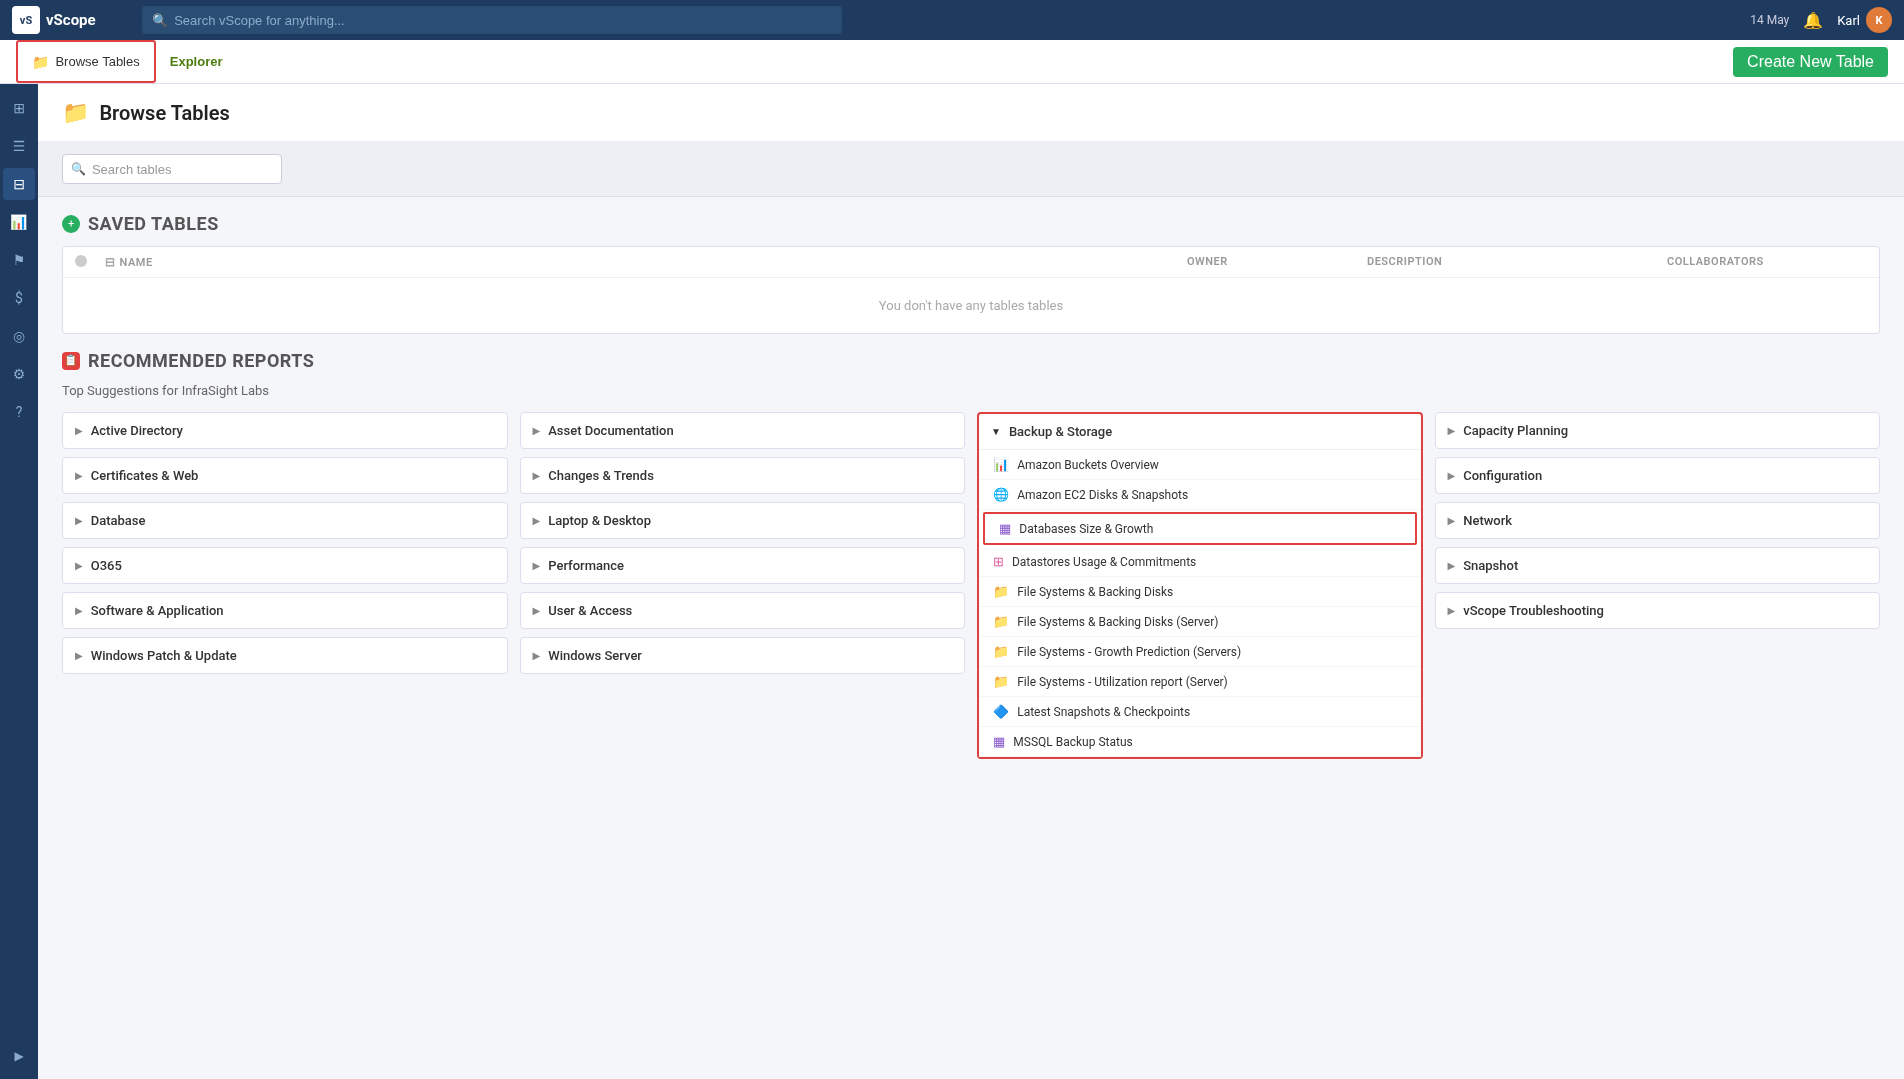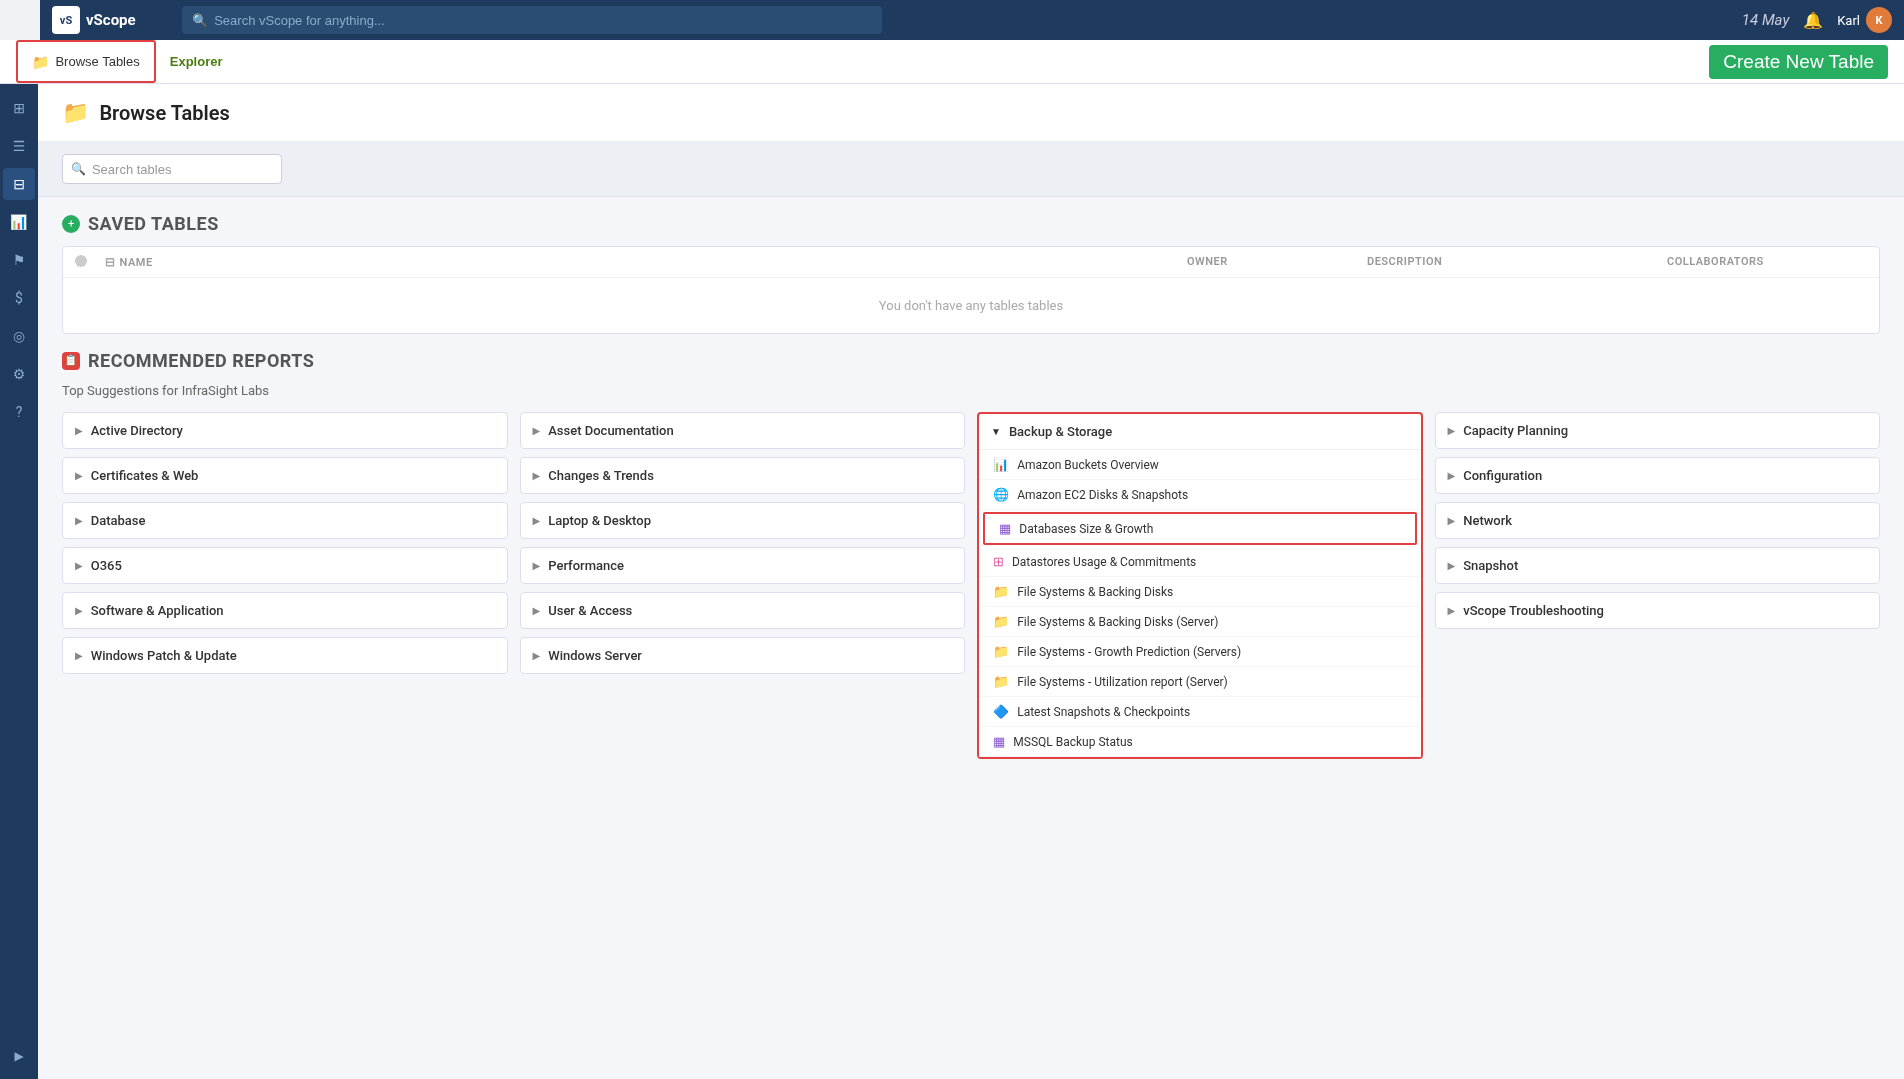--- a/index.html
+++ b/index.html
@@ -8,21 +8,20 @@
     
     .top-nav {
       background: #1e3a5f;
       height: 40px;
       display: flex;
       align-items: center;
       padding: 0 12px;
       gap: 10px;
       flex-shrink: 0;
       z-index: 100;
-      margin-left: 40px;
     }
     .logo-area {
       display: flex;
       align-items: center;
       gap: 6px;
       color: white;
       font-weight: bold;
       font-size: 15px;
       min-width: 120px;
     }
@@ -59,21 +58,21 @@
     }
     .search-bar input::placeholder { color: #8aabcc; }
     .nav-right {
       display: flex;
       align-items: center;
       gap: 14px;
       color: white;
       font-size: 12px;
       margin-left: auto;
     }
-    .nav-date { color: #ccd; font-size: 15px; font-style: italic; }
+    .nav-date { color: #ccd; font-size: 12px; }
     .nav-bell { font-size: 16px; cursor: pointer; }
     .nav-user { display: flex; align-items: center; gap: 6px; cursor: pointer; }
     .nav-avatar { width: 26px; height: 26px; background: #e07b39; border-radius: 50%; display: flex; align-items: center; justify-content: center; color: white; font-size: 11px; font-weight: bold; }
 
     
     .tabs-row {
       background: white;
       border-bottom: 1px solid #dde;
       display: flex;
       align-items: center;
@@ -101,21 +100,21 @@
       font-weight: 500;
     }
     .tab-icon { font-size: 14px; }
     .create-btn {
       margin-left: auto;
       background: #27ae60;
       color: white;
       border: none;
       border-radius: 4px;
       padding: 6px 14px;
-      font-size: 19px;
+      font-size: 16px;
       cursor: pointer;
       font-weight: 500;
     }
 
     
     .main-layout {
       display: flex;
       flex: 1;
       overflow: hidden;
     }

